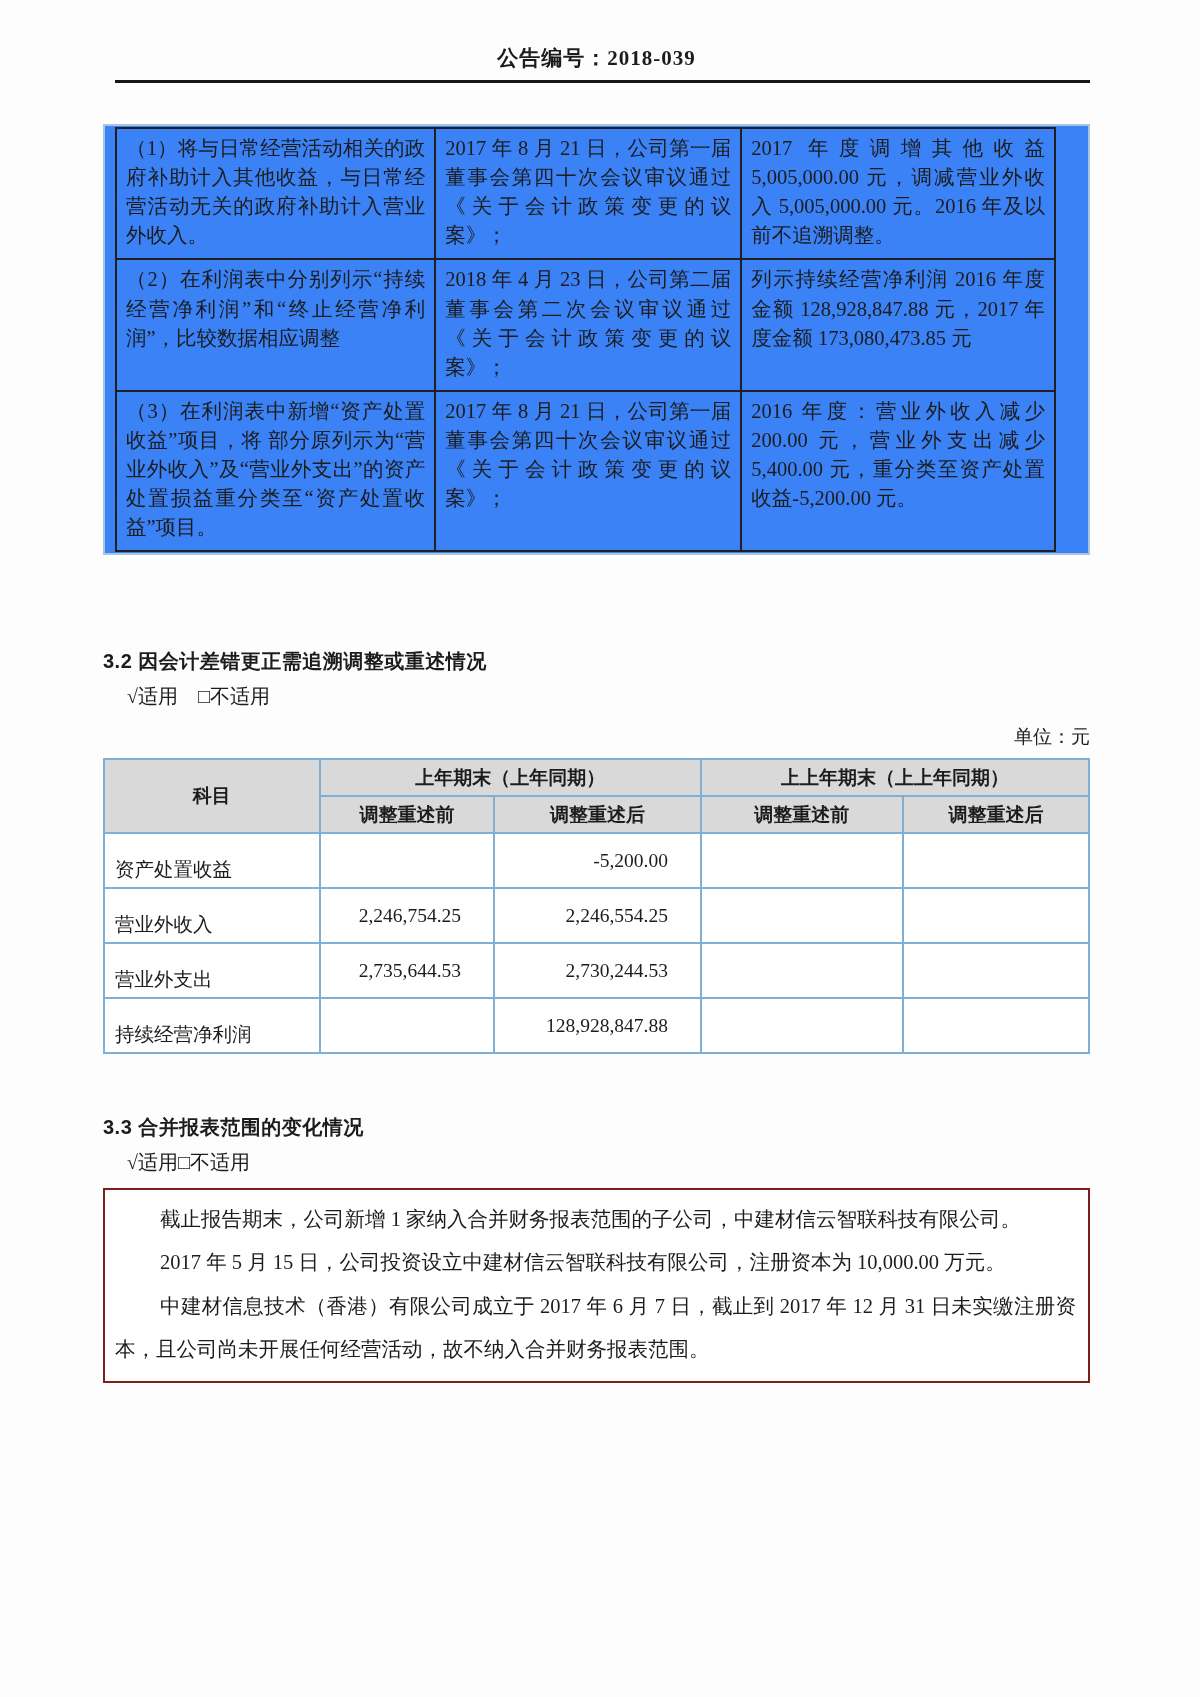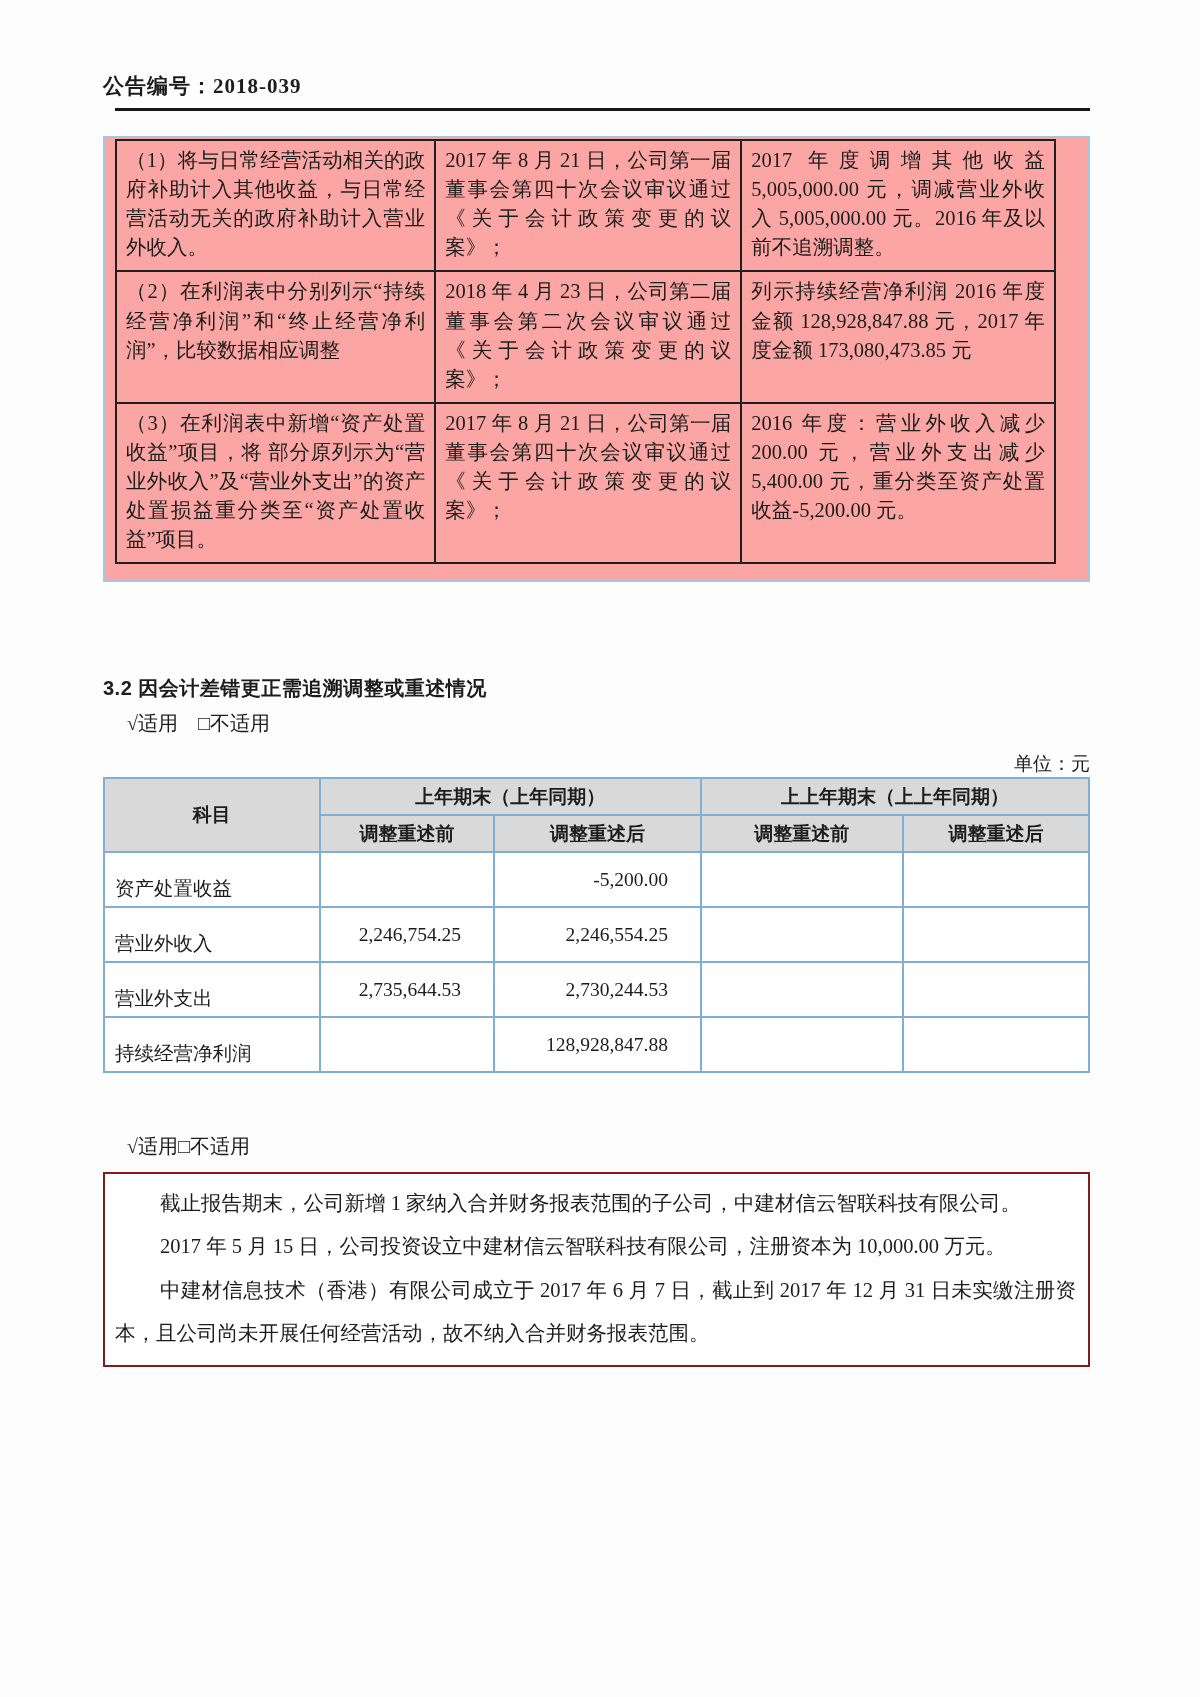--- a/index.html
+++ b/index.html
@@ -13,37 +13,37 @@
     overflow: hidden;
     font-family: "Liberation Serif", "DejaVu Serif", serif;
     color: #1c1c1c;
     position: relative;
   }
   .content {
     margin: 0 110px 0 103px; 
   }
   
   .doc-number {
-    padding-top: 72px;
-    text-align: left;
+    padding-top: 44px;
+    text-align: center;
     font-size: 21px;
     font-weight: bold;
     letter-spacing: 1px;
   }
   .header-rule {
     margin: 8px 0 0 12px;
     border-top: 3.5px solid #161616;
     height: 0;
   }
   
   .policy-frame {
-    margin-top: 25px;
+    margin-top: 41px;
     border: 2px solid #a6c5de;
-    padding: 1px 32px 16px 10px;
-    background: #fca5a5;
+    padding: 1px 32px 1px 10px;
+    background: #3b82f6;
   }
   table.policy {
     width: 100%;
     border-collapse: collapse;
     table-layout: fixed;
   }
   table.policy td {
     border: 2px solid #1f1f1f;
     vertical-align: top;
     padding: 5px 9px 8px 9px;
@@ -66,20 +66,21 @@
   .sec-3-2 { margin-top: 93px; }
   .sec-3-3 { margin-top: 60px; }
   .sec-3-4 { margin-top: 58px; }
   .unit-label {
     margin-top: 14px;
     text-align: right;
     font-size: 19px;
   }
   
   table.restate {
+    margin-top: 8px;
     width: 100%;
     border-collapse: collapse;
     table-layout: fixed;
   }
   table.restate td {
     border: 2px solid #7fafd4;
     font-size: 19px;
     height: 31px;
     background: #fff;
   }
@@ -201,20 +202,21 @@
         <td class="num"></td>
         <td class="num">128,928,847.88</td>
         <td class="num"></td>
         <td class="num"></td>
       </tr>
     </tbody>
       </table>
   </div>
 
   <div class="sec-3-3">
+    <div class="sec-title">3.3 合并报表范围的变化情况</div>
     <div class="applicability">√适用□不适用</div>
     <div class="note-box">
       <p>截止报告期末，公司新增 1 家纳入合并财务报表范围的子公司，中建材信云智联科技有限公司。</p>
       <p>2017 年 5 月 15 日，公司投资设立中建材信云智联科技有限公司，注册资本为 10,000.00 万元。</p>
       <p>中建材信息技术（香港）有限公司成立于 2017 年 6 月 7 日，截止到 2017 年 12 月 31 日未实缴注册资本，且公司尚未开展任何经营活动，故不纳入合并财务报表范围。</p>
     </div>
   </div>
 
 
 </div>

